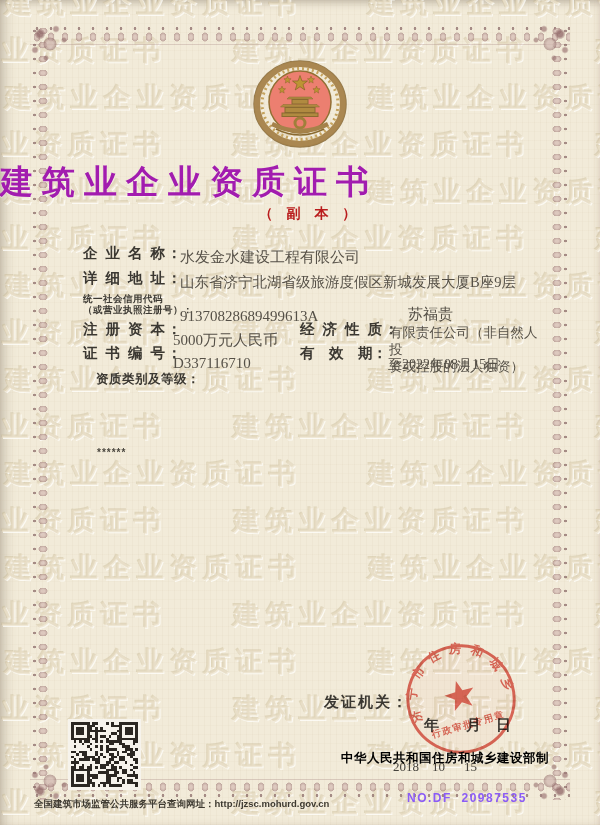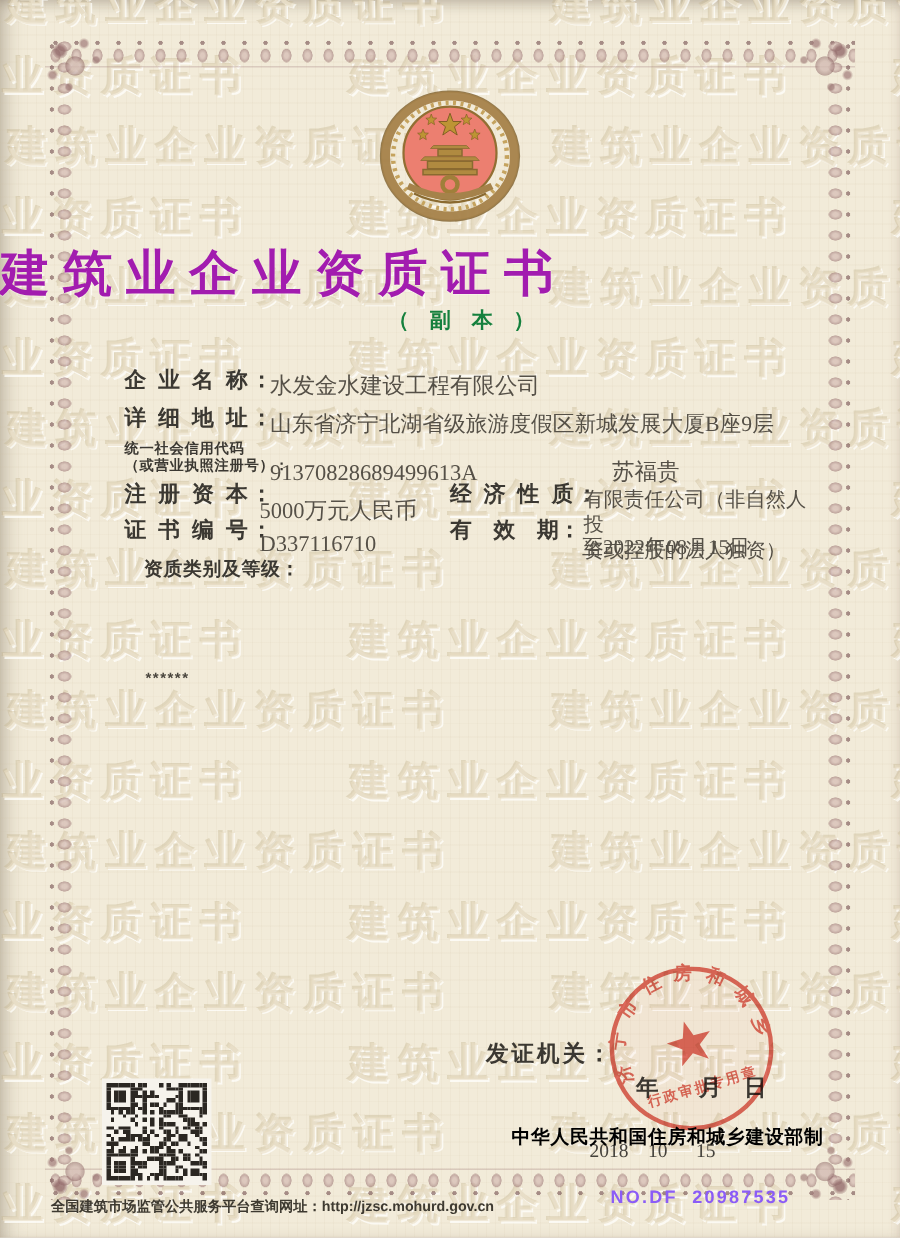--- a/index.html
+++ b/index.html
@@ -44,21 +44,21 @@
       radial-gradient(circle 9px at 24px 24px, rgba(210,186,178,.8) 35%, rgba(140,100,100,.5) 68%, transparent 75%),
       radial-gradient(circle 4px at 38px 20px, rgba(150,112,110,.6) 45%, transparent 75%),
       radial-gradient(circle 4px at 20px 38px, rgba(150,112,110,.6) 45%, transparent 75%);}
   .corner.tl{left:26px;top:20px;} .corner.tr{left:522px;top:20px;transform:scaleX(-1);}
   .corner.bl{left:26px;top:753px;transform:scaleY(-1);} .corner.br{left:522px;top:753px;transform:scale(-1,-1);}
   
   .abs{position:absolute;}
   .title{left:0;right:0;top:160px;text-align:left;font-size:33px;font-weight:700;
     letter-spacing:9px;color:#a21caf;text-shadow:0 1px 0 rgba(255,255,255,.4);}
   .subtitle{left:0;right:0;top:205px;text-align:center;font-size:14px;font-weight:700;
-    letter-spacing:5px;color:#15803d;padding-left:20px;}
+    letter-spacing:5px;color:#b91c1c;padding-left:20px;}
   .lbl{font-weight:700;color:#3b3832;font-size:14.5px;letter-spacing:2px;white-space:pre;}
   .lbl-sm{font-weight:700;color:#3b3832;font-size:9.5px;letter-spacing:.5px;white-space:pre;}
   .val{color:#555047;font-size:15px;font-family:"Liberation Serif",serif;white-space:pre-line;}
   .quals{left:97px;top:393px;font-size:14.5px;line-height:18.5px;color:#4c453b;
     font-family:"Liberation Serif",serif;}
   .stars{left:97px;top:447px;font-size:10px;font-weight:700;color:#4a463e;letter-spacing:1px;}
   .dateunit{font-size:15px;font-weight:700;color:#3b3832;}
   .datenum{font-size:13px;color:#45423c;font-family:"Liberation Serif",serif;margin-top:25px;}
   .madeby{left:341px;top:750px;font-size:12.5px;font-weight:700;color:#000000;letter-spacing:.5px;}
   .footer-url{left:34px;top:798px;font-size:9.5px;font-weight:700;color:#3e3a31;letter-spacing:0;}

